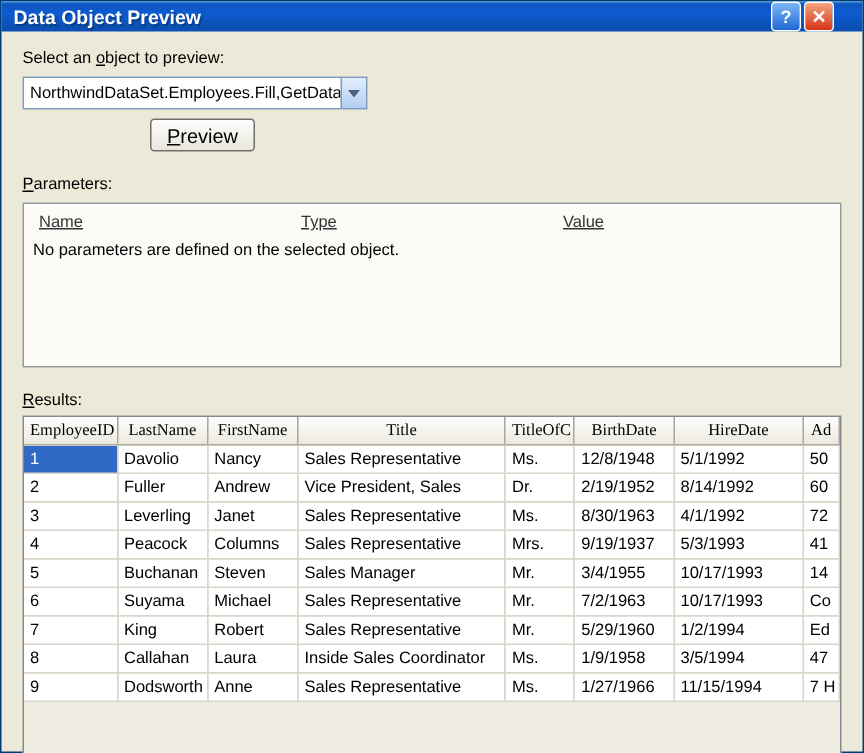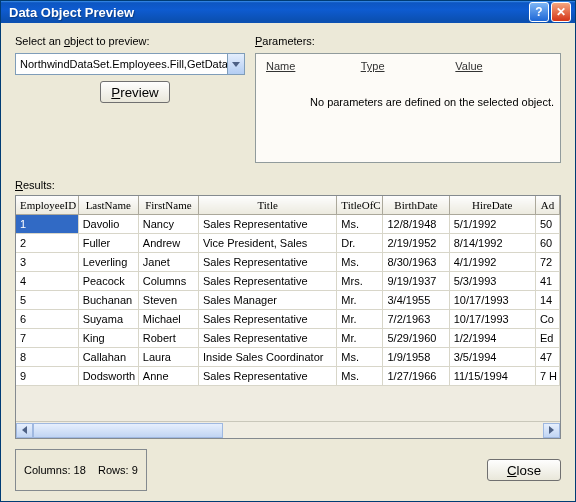--- a/index.html
+++ b/index.html
@@ -19,21 +19,21 @@
     border: 1px solid #003c74;
     display: flex;
     flex-direction: column;
   }
   .titlebar {
     height: 28px;
     background: linear-gradient(to bottom, #3c91ec 0%, #0d56c2 8%, #0e5bd0 40%, #0b50b2 88%, #0b50b2 100%);
     display: flex;
     align-items: center;
     color: #fff;
-    padding: 0 4px 0 8px;
+    padding: 0 19px 0 8px;
   }
   .titlebar .title {
     font-weight: bold;
     font-size: 13px;
     text-shadow: 1px 1px 1px rgba(0,0,0,0.3);
     flex: 1;
   }
   .titlebtn {
     width: 20px;
     height: 20px;
@@ -56,22 +56,23 @@
     background: linear-gradient(to bottom, #f5a67e, #d43417);
   }
   .content {
     flex: 1;
     padding: 12px 14px 10px 14px;
     display: flex;
     flex-direction: column;
   }
   .top-row {
     display: flex;
-    gap: 0;
+    gap: 16px;
     margin-bottom: 10px;
+    flex-direction: column;
   }
   .left-col {
     width: 240px;
   }
   .right-col {
     flex: 1;
   }
   .section-label {
     margin-bottom: 6px;
   }
@@ -129,22 +130,22 @@
   .params-header {
     display: flex;
     border-bottom: 1px solid rgba(0,0,0,0);
     font-size: 11px;
     color: #333;
     padding: 0 4px;
     text-decoration: underline;
   }
   .params-header > div { flex:1; }
   .params-empty {
-    text-align: right;
-    margin-top: 23px;
+    text-align: left;
+    margin-top: 6px;
     color: #000;
   }
   .results-label { margin: 6px 0 4px 0; }
   .grid-wrap {
     border: 1px solid #848a8f;
     background: #efece1;
     height: 244px;
     overflow: hidden;
     display: flex;
     flex-direction: column;

